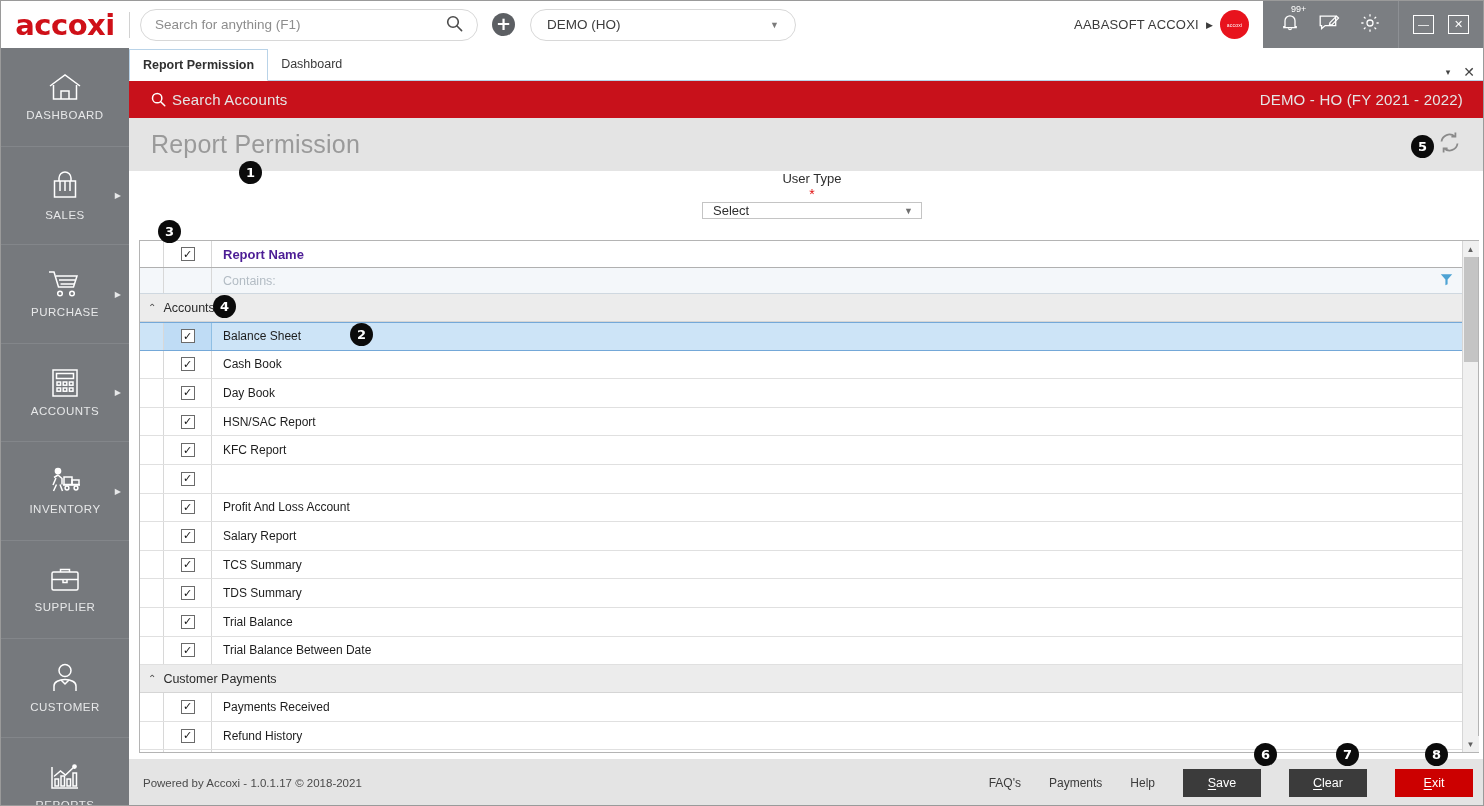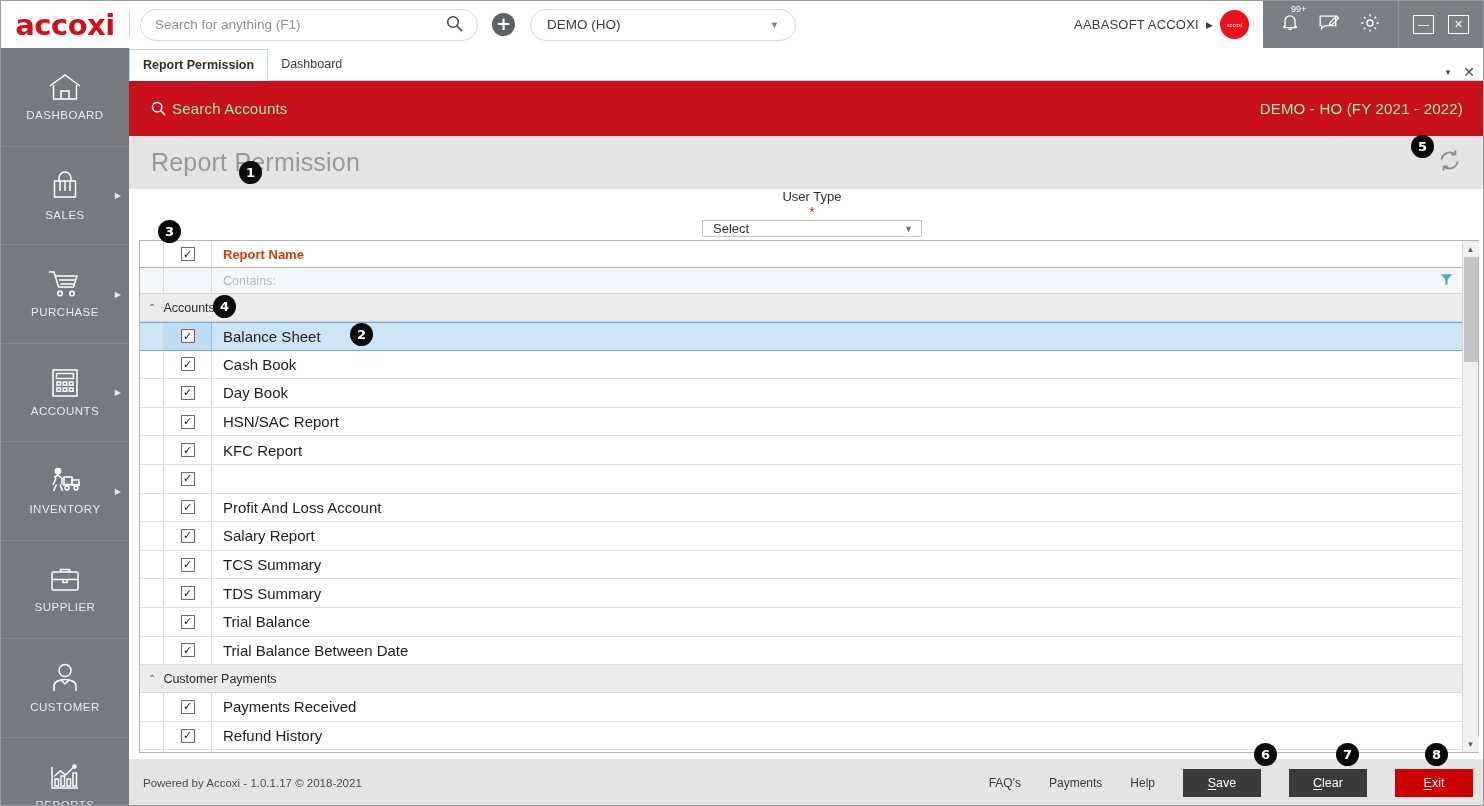--- a/index.html
+++ b/index.html
@@ -154,24 +154,24 @@
   .tab.inactive { color: #3b3b3b; }
   .tabbar-right {
     margin-left: auto; display: flex; align-items: center; gap: 13px;
     padding-right: 10px; color: #444; font-size: 12px;
   }
   .tab-caret { font-size: 9px; }
   .tab-close { font-size: 14px; }
 
   
   .banner {
-    height: 55px; background: #c8111b;
+    height: 37px; background: #c8111b;
     display: flex; align-items: center;
     padding: 0 22px;
-    color: #86efac;
+    color: #e5e5e5;
   }
   .banner-search {
     display: flex; align-items: center; gap: 6px;
     font-size: 15px; letter-spacing: .2px;
   }
   .banner-right {
     margin-left: auto; font-size: 15px; letter-spacing: .2px;
   }
 
   
@@ -222,21 +222,21 @@
     height: 27px; background: #fff;
     border-bottom: 1px solid #b0b0b0;
     display: flex; align-items: center;
   }
   .col-indent { width: 24px; height: 100%; border-right: 1px solid #d8d8d8; }
   .col-check {
     width: 48px; height: 100%;
     display: flex; align-items: center; justify-content: center;
     border-right: 1px solid #d8d8d8;
   }
-  .col-name { flex: 1; padding-left: 11px; font-size: 13px; color: #c2410c; }
+  .col-name { flex: 1; padding-left: 11px; font-size: 13px; color: #4c1d95; }
   .grid-header .col-name { font-weight: bold; }
 
   .filter-row {
     height: 26px; background: #f4f7fa;
     border-bottom: 1px solid #cfd8e0;
     display: flex; align-items: center;
   }
   .filter-row .col-name {
     color: #b3bcc4; font-size: 12.5px;
     display: flex; align-items: center; justify-content: space-between;
@@ -255,21 +255,21 @@
 
   .data-row {
     height: 28.6px;
     border-bottom: 1px solid #e0e0e0;
     display: flex; align-items: center;
     background: #fff;
   }
   .data-row.selected { background: #cde4f7; }
   .data-row.selected .col-check { background: #bfdcf5; border-right-color: #8fbfe4; }
   .data-row.selected { border-top: 1px solid #74a8d8; border-bottom: 1px solid #74a8d8; }
-  .data-row .col-name { font-size: 15px; color: #1d1d1d; }
+  .data-row .col-name { font-size: 12px; color: #1d1d1d; }
 
   .cb {
     width: 14px; height: 14px;
     border: 1px solid #6b6b6b; background: #fff;
     display: flex; align-items: center; justify-content: center;
     font-size: 11px; color: #111; line-height: 1;
     font-family: "DejaVu Sans", sans-serif;
   }
 
   

